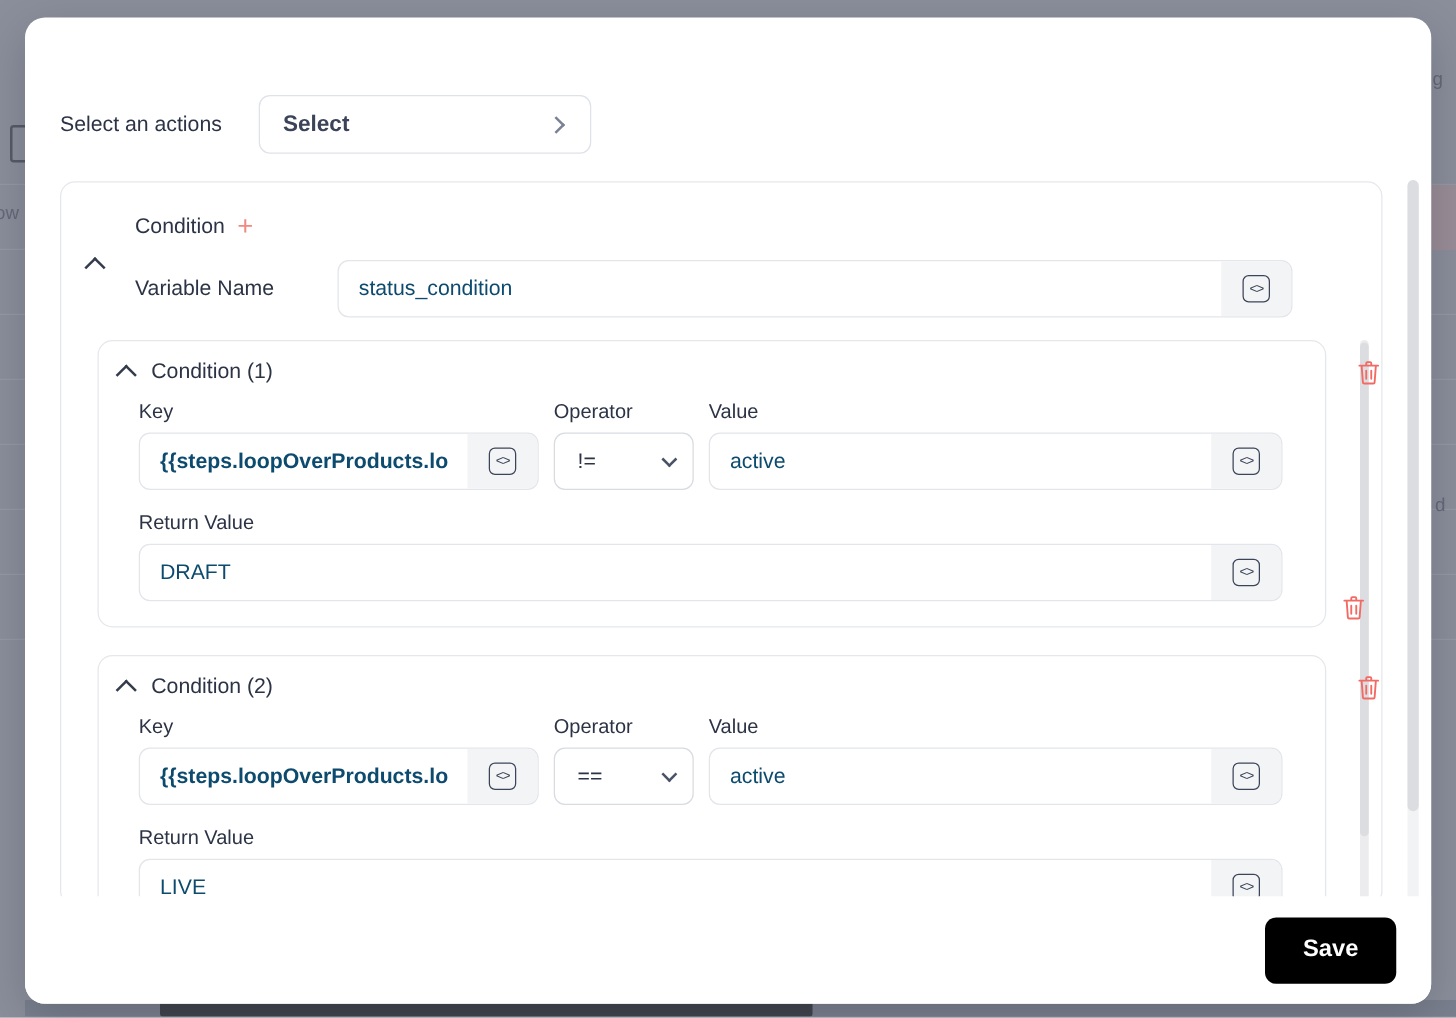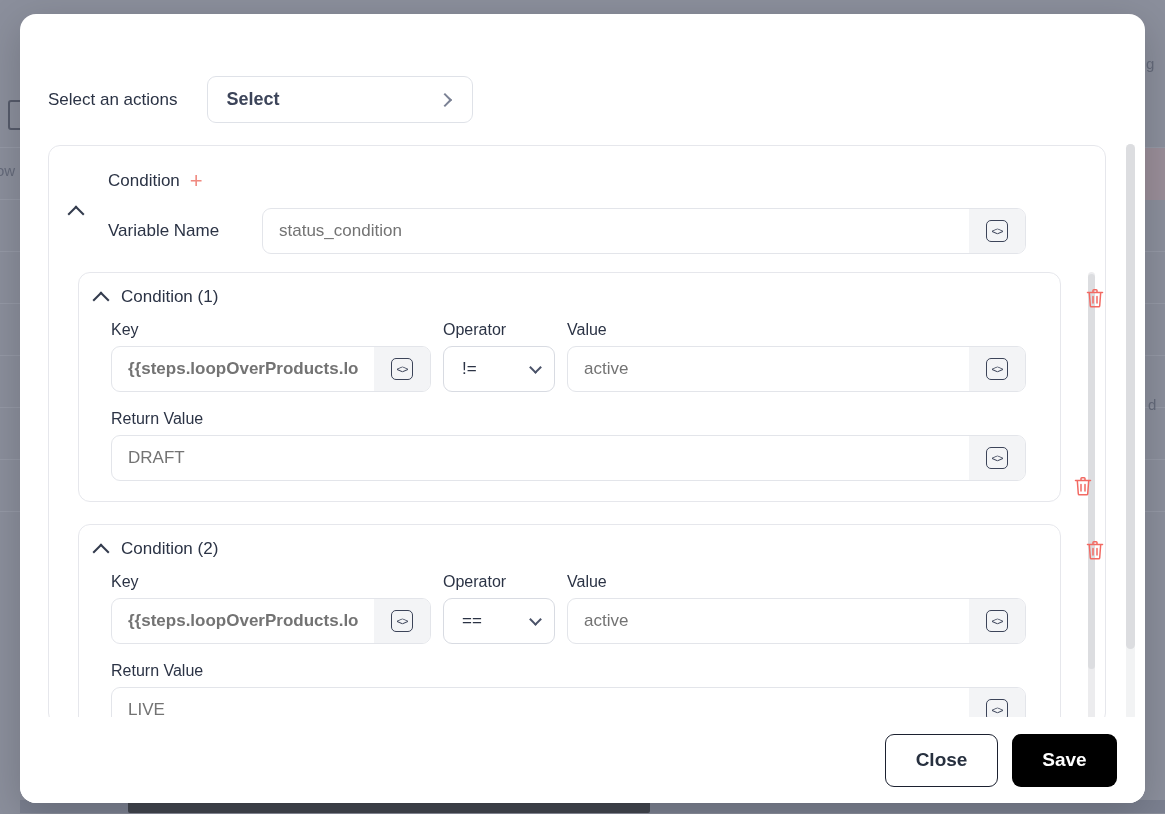--- a/index.html
+++ b/index.html
@@ -168,42 +168,42 @@
     color: #f08a80;
     font-size: 22px;
     line-height: 1;
     cursor: pointer;
     font-weight: 400;
   }
 
   .varname-row {
     display: flex;
     align-items: center;
-    gap: 8px;
+    gap: 16px;
     padding-left: 59px;
     margin-top: 16px;
   }
   .varname-label { font-size: 17px; color: #2b3345; width: 146px; }
 
   
   .field {
     display: flex;
     align-items: stretch;
     border: 1px solid #e3e5ea;
     border-radius: 9px;
     background: #fff;
     overflow: hidden;
     height: 46px;
   }
   .field input {
     flex: 1;
     border: none;
     outline: none;
     font-size: 17px;
-    color: #737373;
+    color: #0c4a6e;
     padding: 0 16px;
     background: transparent;
     font-family: "Liberation Sans", sans-serif;
     min-width: 0;
   }
   .code-btn {
     width: 56px;
     background: #f3f4f6;
     display: flex;
     align-items: center;
@@ -560,16 +560,15 @@
         </svg>
       </div>
     </div>
 
     <div class="outer-scrollbar"></div>
     <div class="outer-thumb"></div>
 
   </div>
 
   <div class="modal-footer">
-    <button class="btn btn-close">Close</button>
     <button class="btn btn-save">Save</button>
   </div>
 </div>
 
 </body></html>

